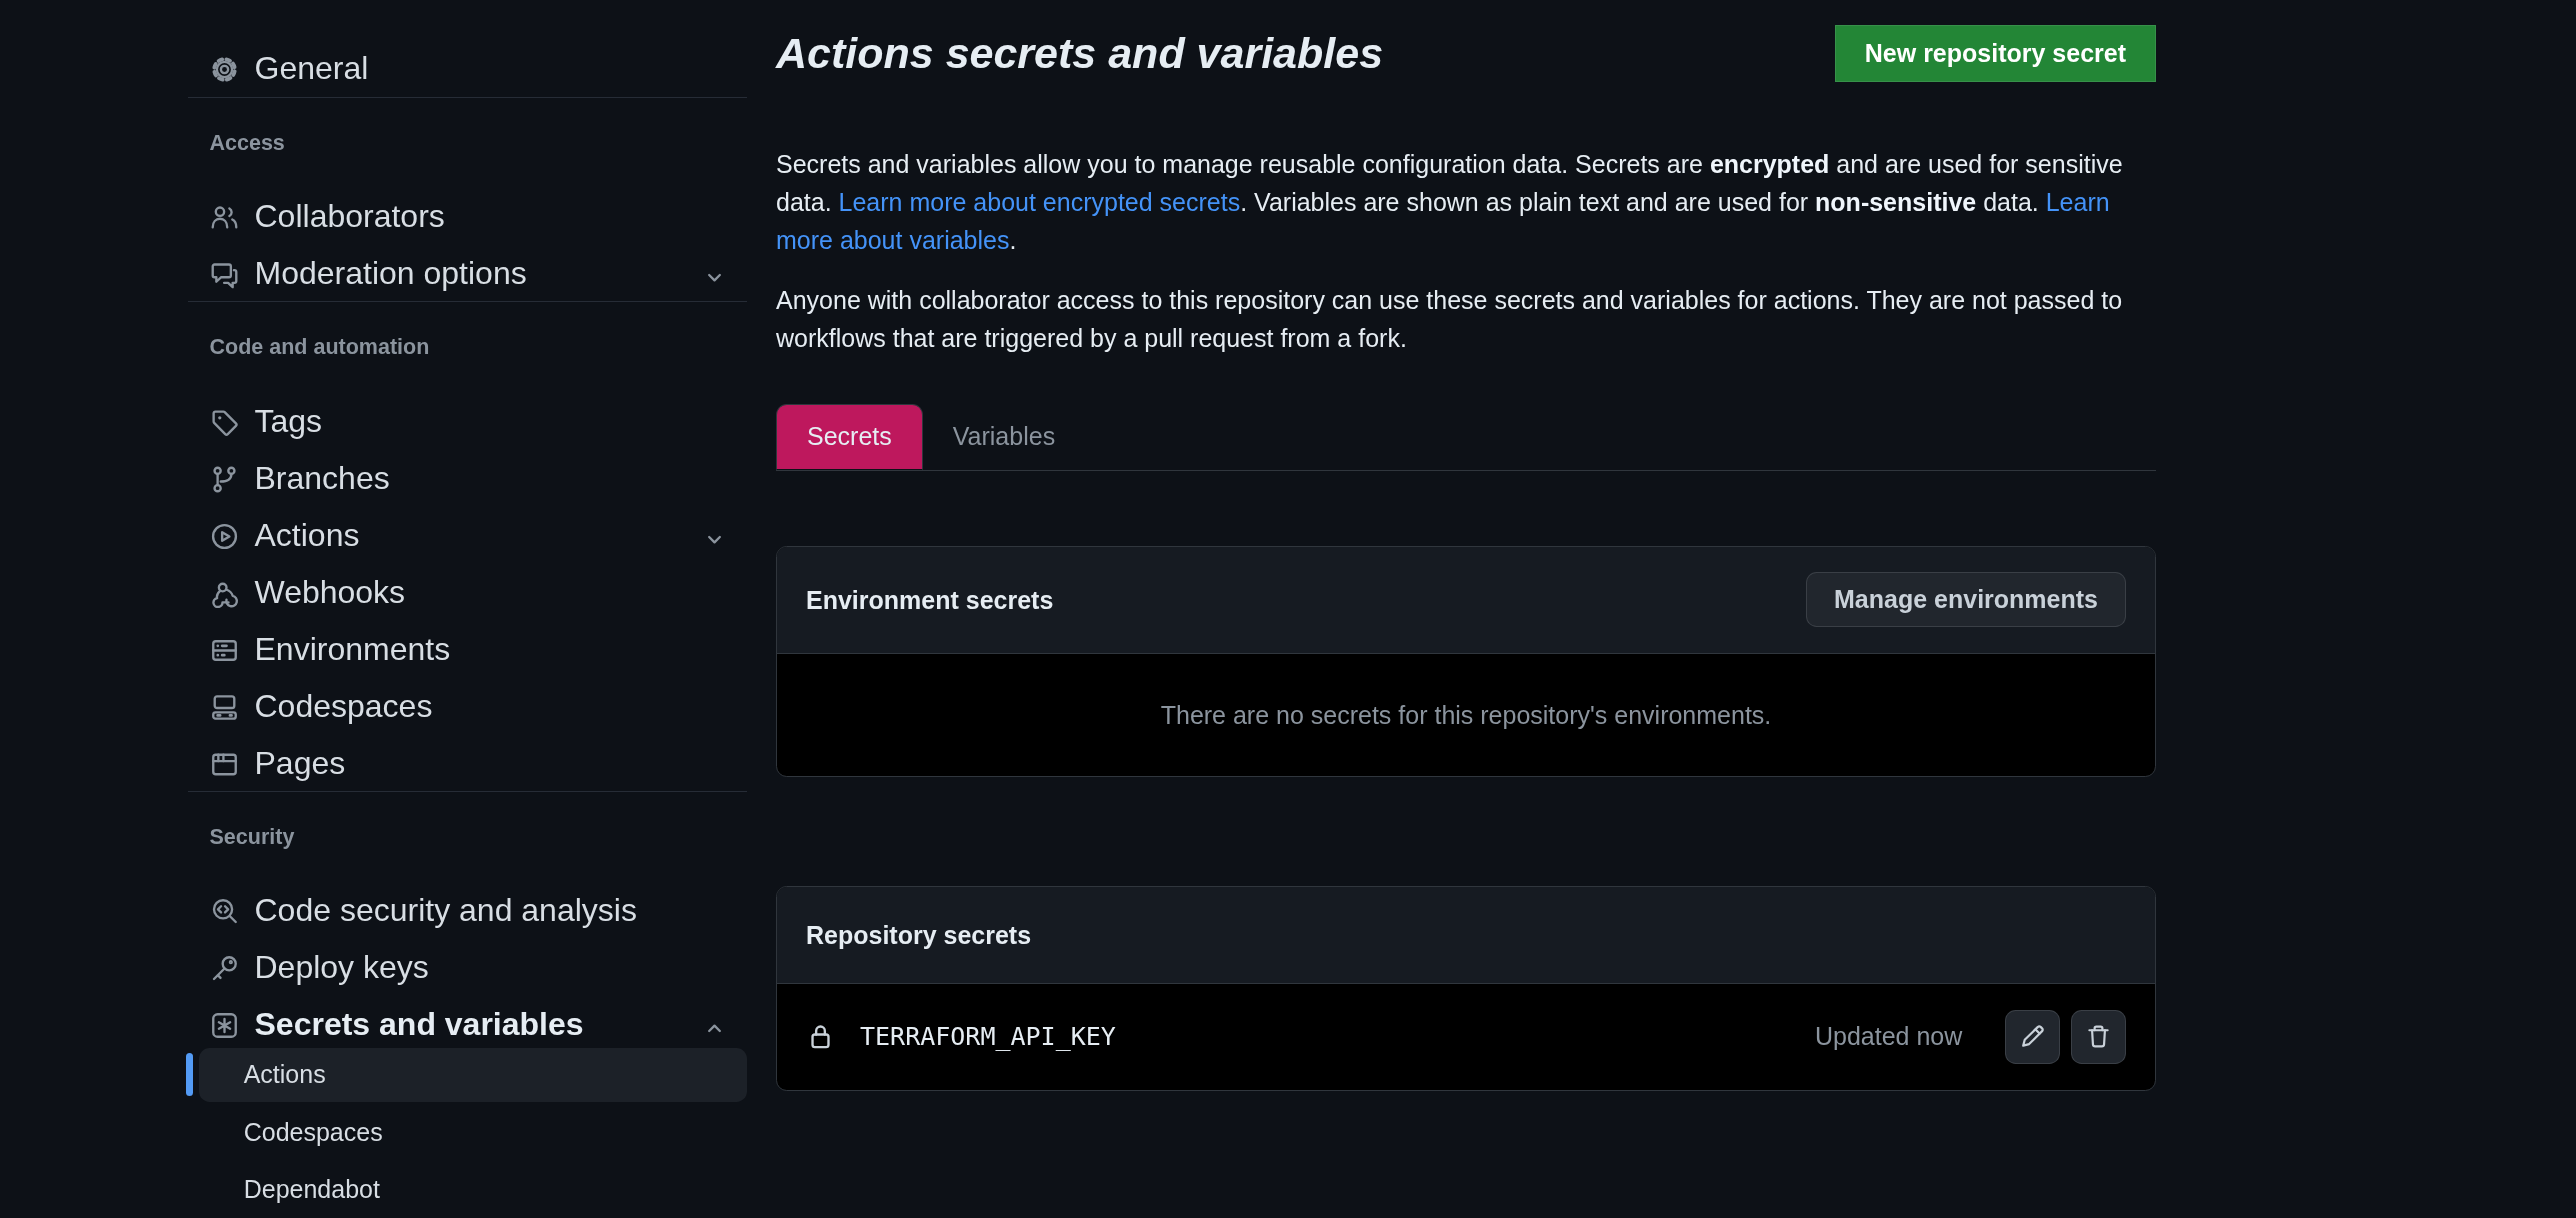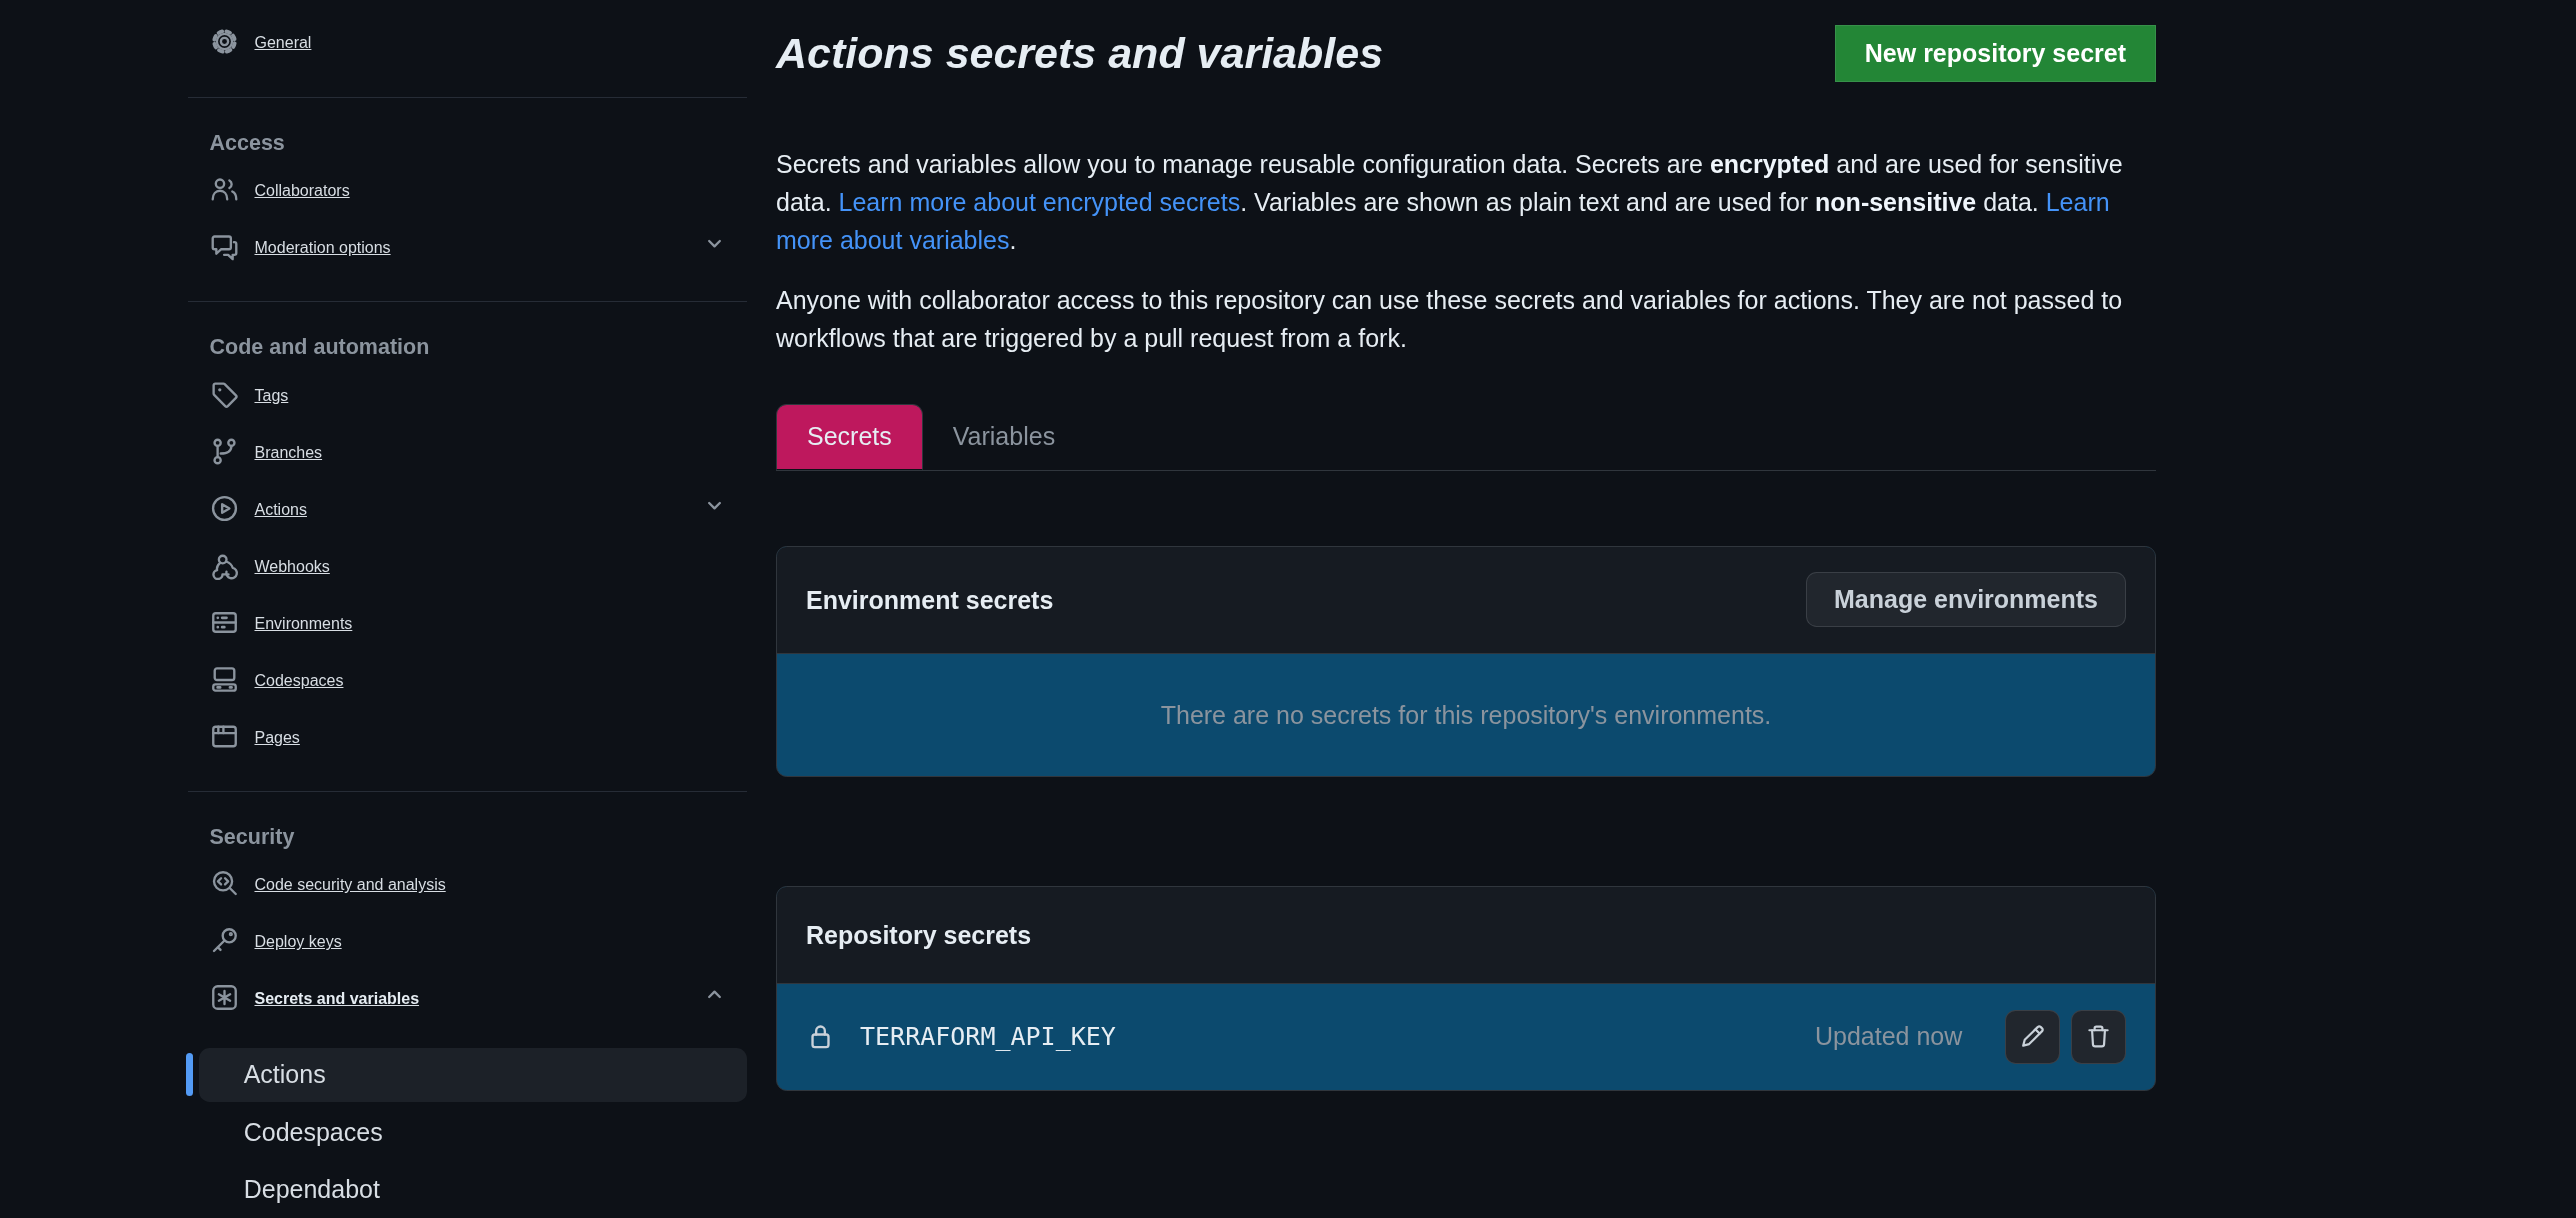--- a/index.html
+++ b/index.html
@@ -9,23 +9,23 @@
     background: #0d1117;
     font-family: "Liberation Sans", sans-serif;
     color: #e6edf3;
     overflow: hidden;
   }
   .layout { display: flex; height: 100%; padding-left: 188px; }
 
   
   .sidebar { width: 559px; flex: none; padding-top: 27px; }
   .nav-item {
-    display: flex; align-items: flex-start; height: 57px;
-    padding: 0 21.5px; gap: 16px; font-size: 16px; color: #d8dee4;
-    border-radius: 10.7px; cursor: pointer; text-decoration: underline;
+    display: flex; align-items: flex-end; height: 57px;
+    padding: 0 21.5px; gap: 16px; font-size: 32px; color: #d8dee4;
+    border-radius: 10.7px; cursor: pointer;
   }
   .nav-item .label { flex: 1; line-height: 32px; }
   .nav-item.bold .label { font-weight: 600; color: #e6edf3; }
   .nav-divider { border: none; border-top: 1.8px solid #262c36; margin: 12.5px 0 0 0; }
   .nav-section-label {
     margin: 27px 0 14.3px; padding: 0 21.5px; height: 36px; line-height: 36px;
     font-size: 21.5px; font-weight: 700; color: #8b949e;
   }
   .sub-item {
     height: 54px; margin: 3.6px 0 0 10.7px; padding: 0 21.5px 0 45px;
@@ -67,21 +67,21 @@
   .tab {
     height: 66px; display: flex; align-items: center; padding: 0 30px;
     font-size: 25px; color: #8b949e; cursor: pointer;
   }
   .tab.active {
     color: #e6edf3; background: #be185d;
     border: 1.8px solid #30363d; border-bottom: 1.8px solid #0d1117;
     border-radius: 10.7px 10.7px 0 0; margin-bottom: -1.8px;
   }
 
-  .box { margin-top: 75px; border: 1.8px solid #30363d; border-radius: 10.7px; background: #0c4a6e; }
+  .box { margin-top: 75px; border: 1.8px solid #30363d; border-radius: 10.7px; background: #000000; }
   .box.repo { margin-top: 109px; }
   .box-header {
     background: #161b22; border-bottom: 1.8px solid #30363d;
     border-radius: 9px 9px 0 0;
     display: flex; align-items: center; justify-content: space-between;
     padding: 25px 29px; min-height: 107px;
   }
   .box-header.slim { padding: 32px 29px; min-height: 93px; }
   .box-title { margin: 0; font-size: 25px; line-height: 32px; font-weight: 700; color: #e6edf3; }
   .btn-default {

